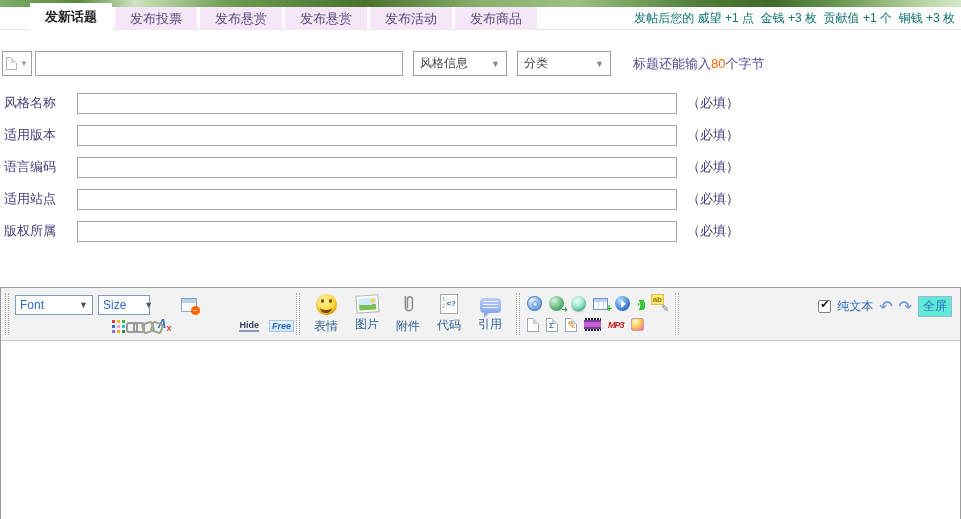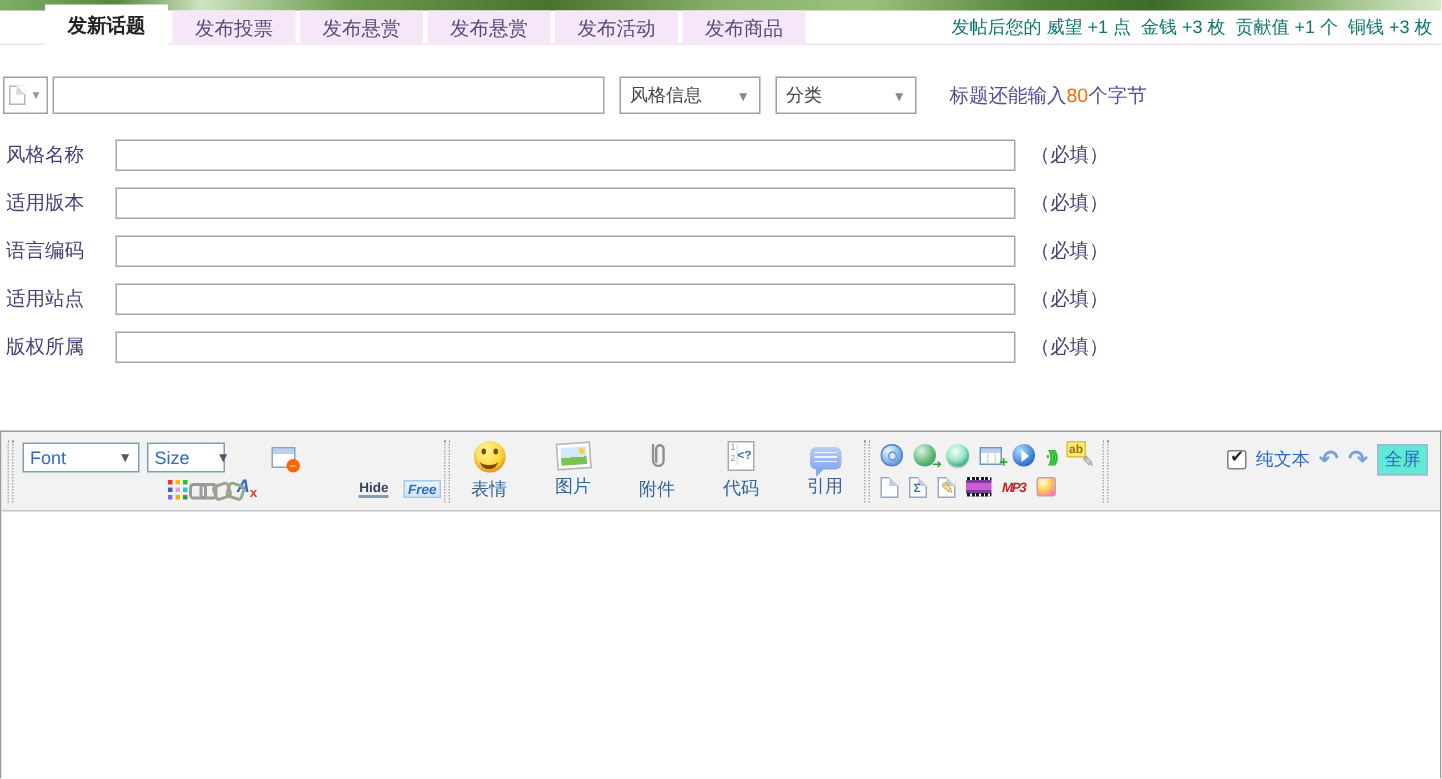--- a/index.html
+++ b/index.html
@@ -58,21 +58,21 @@
   .i-chain::before,.i-chain::after,.i-unchain::before,.i-unchain::after { content:""; position:absolute; top:1px; width:8px; height:7px; border:2px solid #9a9a9a; border-radius:3px; }
   .i-chain::before { left:0; } .i-chain::after { left:7px; }
   .i-unchain::before { left:0; transform:rotate(-18deg); border-color:#9aa590; }
   .i-unchain::after { left:9px; transform:rotate(18deg); border-color:#9aa590; }
   .i-af { cursor:pointer; line-height:14px; }
   .i-af::before { content:"A"; color:#2e6bc4; font-weight:bold; font-style:italic; font-size:12px; }
   .i-af::after { content:"x"; color:#d43; font-weight:bold; font-size:9px; vertical-align:sub; }
   .b-hide { margin-left:58px; font-size:9px; font-weight:bold; color:#33425a; border-bottom:2px double #8a9ab0; line-height:10px; cursor:pointer; }
   .b-free { font-size:9px; font-weight:bold; font-style:italic; color:#2e6bc4; background:linear-gradient(#eaf3ff,#cfe4ff); border:1px solid #a8c6ea; padding:0 2px; line-height:10px; cursor:pointer; }
 
-  .bigs { display:flex; align-items:center; gap:18px; padding:0 5px; }
+  .bigs { display:flex; align-items:center; gap:3px; padding:0 5px; }
   .bigbtn { width:38px; display:flex; flex-direction:column; align-items:center; gap:3px; cursor:pointer; }
   .blabel { font-size:12px; color:#369; }
   .icn { display:inline-block; }
   .i-smiley { width:21px; height:21px; border-radius:50%; background:radial-gradient(circle at 35% 30%,#fff3a0,#ffd93c 55%,#f0a500); box-shadow:inset 0 -2px 3px rgba(190,100,0,.45); position:relative; }
   .i-smiley::before { content:""; position:absolute; left:5px; top:5px; width:3px; height:4px; border-radius:50%; background:#7c4a00; box-shadow:8px 0 #7c4a00; }
   .i-smiley::after { content:""; position:absolute; left:4px; top:8px; width:12px; height:8px; border-bottom:3px solid #7c4a00; border-radius:50%; }
   .i-image { width:23px; height:18px; background:linear-gradient(180deg,#cfe9ff 0 55%,#79c455 55%); border:1px solid #b8b8b8; box-shadow:inset 0 0 0 2px #fff; position:relative; transform:rotate(-4deg); }
   .i-image::after { content:""; position:absolute; right:3px; top:3px; width:4px; height:4px; border-radius:50%; background:#ffd23c; }
   .i-clip { width:20px; height:21px; }
   .i-code { width:18px; height:20px; background:#fff; border:1px solid #a8a8a8; position:relative; }

